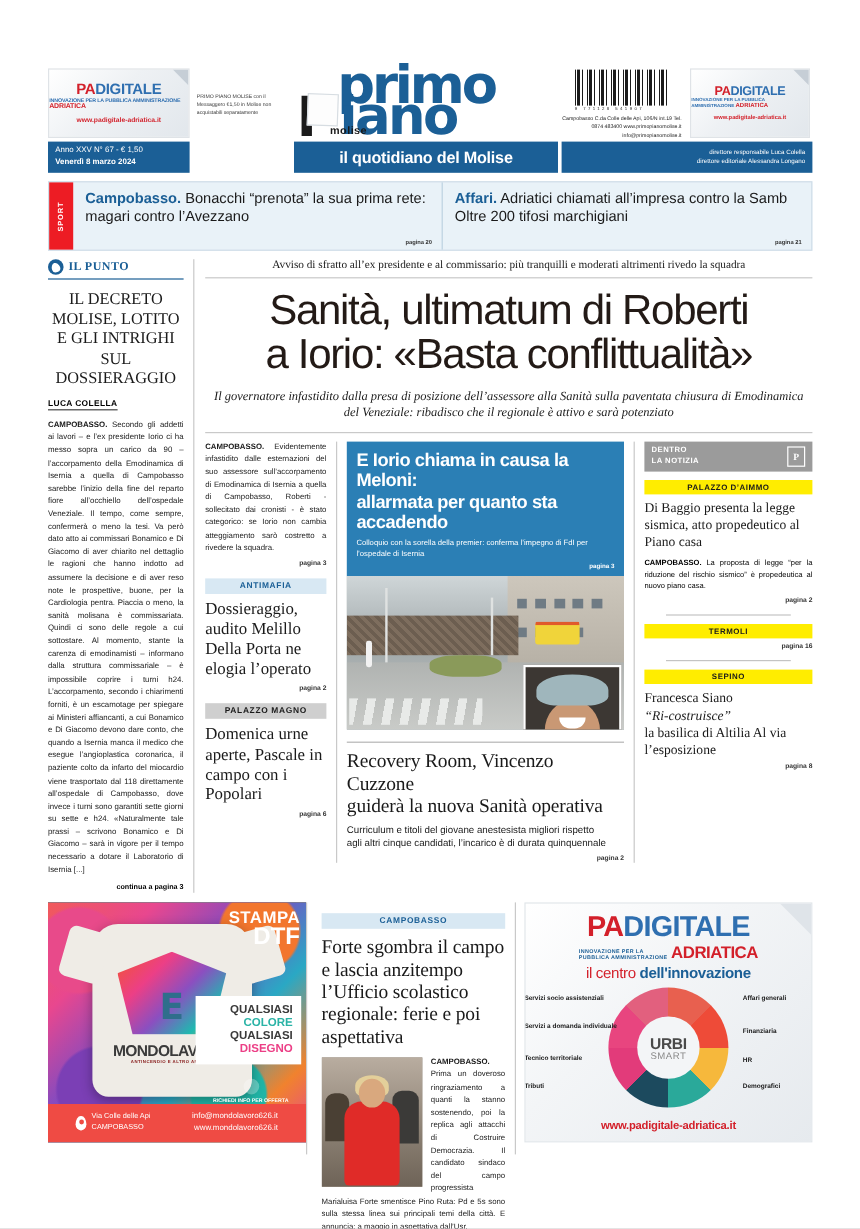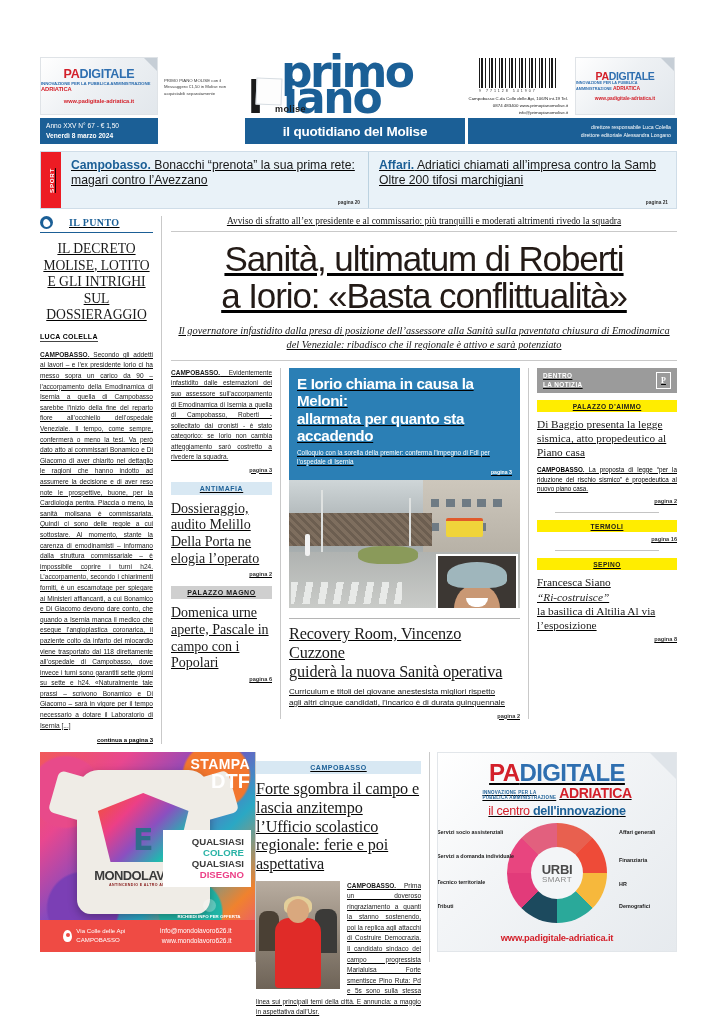--- a/index.html
+++ b/index.html
@@ -1,18 +1,18 @@
 <!DOCTYPE html>
 <html><head>
 <meta charset="utf-8">
 <style>
   html,body{margin:0;padding:0;background:#b8b8b8;}
   body{font-family:"Liberation Sans",sans-serif;}
   .page{width:717px;height:1024px;background:#ffffff;position:relative;overflow:hidden;box-sizing:border-box;}
-  .inner{position:absolute;left:40px;top:0;width:637px;height:1024px;text-decoration:underline;}
+  .inner{position:absolute;left:40px;top:0;width:637px;height:1024px;}
 
   
   .masthead{position:relative;height:118px;}
   .ad-pa-top{position:absolute;left:0;top:57px;width:118px;height:58px;background:linear-gradient(135deg,#ffffff 0%,#eef1f4 45%,#e2e7ec 100%);border:1px solid #dfe3e7;box-sizing:border-box;display:flex;flex-direction:column;align-items:center;justify-content:center;overflow:hidden;}
   .ad-pa-top .pa-l1{font-size:12.5px;font-weight:bold;letter-spacing:-0.3px;line-height:1;}
   .pa-red{color:#d3202a;}
   .pa-blue{color:#2f6fb0;}
   .ad-pa-top .pa-l2{font-size:4.4px;font-weight:bold;color:#2f6fb0;letter-spacing:-0.1px;margin-top:1px;}
   .ad-pa-top .pa-l2 b{color:#d3202a;font-size:5.8px;}
   .ad-pa-top .pa-url{font-size:5.6px;font-weight:bold;color:#d3202a;margin-top:6px;}
@@ -59,21 +59,21 @@
   .sport-item h3{margin:0;font-size:12.2px;line-height:1.22;font-weight:normal;color:#1a1a1a;}
   .sport-item h3 b{color:#1b5f96;font-weight:bold;}
   .sport-item .pg{position:absolute;right:8px;bottom:3px;font-size:4.8px;font-weight:bold;color:#333;}
 
   
   .maingrid{position:relative;margin-top:7px;display:flex;height:528px;}
   .colL{width:122px;flex:none;padding-right:8px;box-sizing:border-box;border-right:1px solid #c9c9c9;}
   .colMain{flex:1;padding-left:9px;box-sizing:border-box;}
 
   
-  .ilpunto-head{display:flex;align-items:center;gap:16px;border-bottom:1.5px solid #1b5f96;padding-bottom:3px;}
+  .ilpunto-head{display:flex;align-items:center;gap:4px;border-bottom:1.5px solid #1b5f96;padding-bottom:3px;}
   .ilpunto-ico{width:13px;height:13px;border-radius:50%;background:#1b5f96;position:relative;flex:none;}
   .ilpunto-ico:after{content:"";position:absolute;left:3px;top:2.5px;width:7px;height:8px;background:#fff;border-radius:50% 50% 50% 50%/60% 60% 40% 40%;transform:rotate(-20deg);}
   .ilpunto-head span{font-size:10px;font-weight:bold;color:#1b5f96;font-family:"Liberation Serif",serif;letter-spacing:0.4px;}
   .punto-title{margin:8px 0 0;font-family:"Liberation Serif",serif;font-size:13.6px;line-height:1.22;text-align:center;font-weight:normal;color:#1a1a1a;}
   .punto-author{margin-top:9px;font-size:7px;font-weight:bold;letter-spacing:0.3px;border-bottom:1px solid #444;display:inline-block;padding-bottom:1px;}
   .punto-body{margin-top:7px;font-size:6.55px;line-height:1.62;text-align:justify;color:#1a1a1a;}
   .punto-body b{font-weight:bold;}
   .punto-cont{margin-top:6px;text-align:right;font-size:6px;font-weight:bold;}
 
   
@@ -128,21 +128,21 @@
   .ykick{background:#ffed00;color:#1a1a1a;font-size:6.6px;font-weight:bold;letter-spacing:0.45px;text-align:center;padding:2.5px 0;margin-top:7px;}
   .ser-sm{margin:5px 0 0;font-family:"Liberation Serif",serif;font-size:11.3px;line-height:1.25;font-weight:normal;color:#1a1a1a;}
   .ser-sm i{font-style:italic;}
   .mini-body{margin-top:5px;font-size:6.3px;line-height:1.58;text-align:justify;}
   .mini-body b{font-weight:bold;}
   .hr-sm{border-top:1px solid #c4c4c4;margin:8px 18px 0;}
 
   
   .bottomrow{position:relative;margin-top:8px;display:flex;height:210px;}
   .bcol1{width:215px;flex:none;}
-  .bcol2{flex:1;padding:0 8px 0 0;box-sizing:border-box;border-left:1px solid #c9c9c9;border-right:1px solid #c9c9c9;}
+  .bcol2{flex:1;padding:0 8px 0 12px;box-sizing:border-box;border-left:1px solid #c9c9c9;border-right:1px solid #c9c9c9;}
   .bcol3{width:247px;flex:none;padding-left:7px;box-sizing:border-box;}
 
   
   .ml{position:relative;width:100%;height:200px;overflow:hidden;background:#2a2a3a;}
   .ml-bg{position:absolute;inset:0;background:
      radial-gradient(circle at 12% 20%,#e84a8a 0 14%,transparent 15%),
      radial-gradient(circle at 82% 12%,#f2762e 0 13%,transparent 14%),
      radial-gradient(circle at 20% 78%,#7b3fb5 0 15%,transparent 16%),
      radial-gradient(circle at 70% 80%,#21b5a6 0 14%,transparent 15%),
      linear-gradient(135deg,#f15a5a 0%,#e8478f 22%,#7a4bc4 44%,#2aa8c4 64%,#f0822e 84%,#e8478f 100%);}

